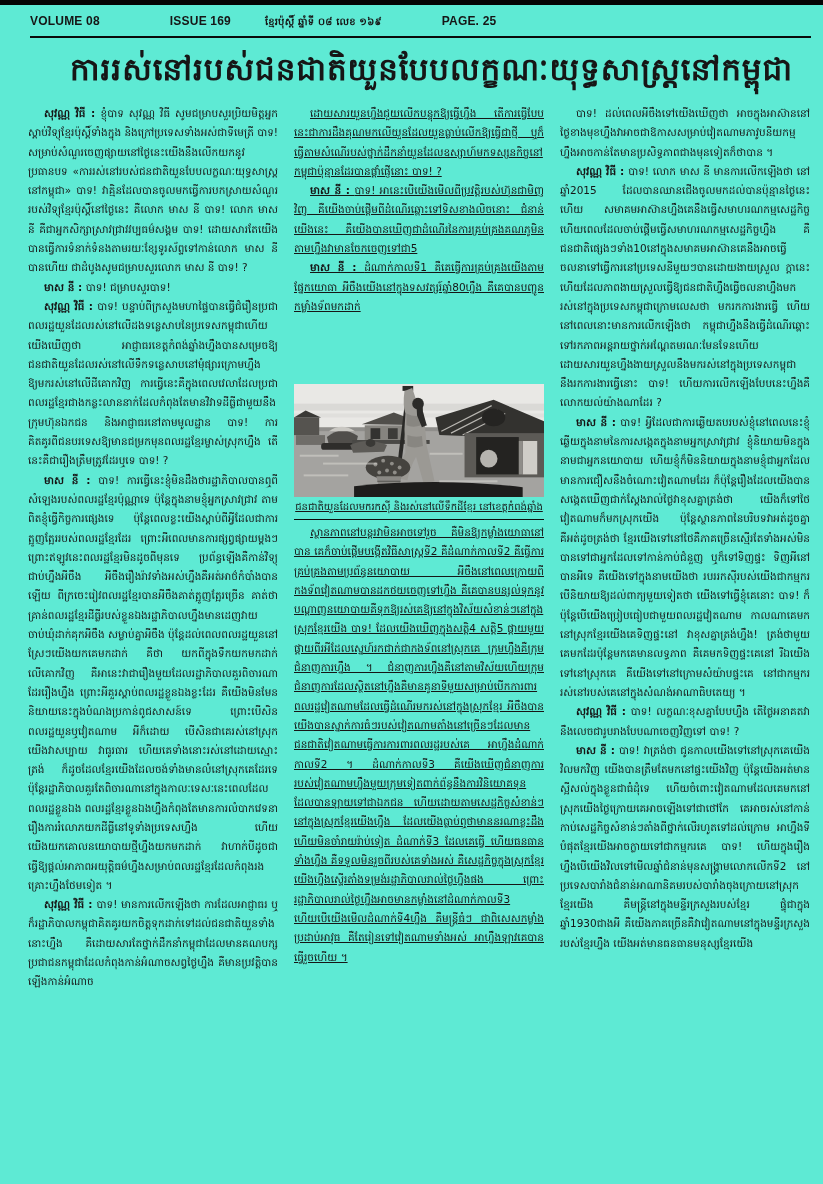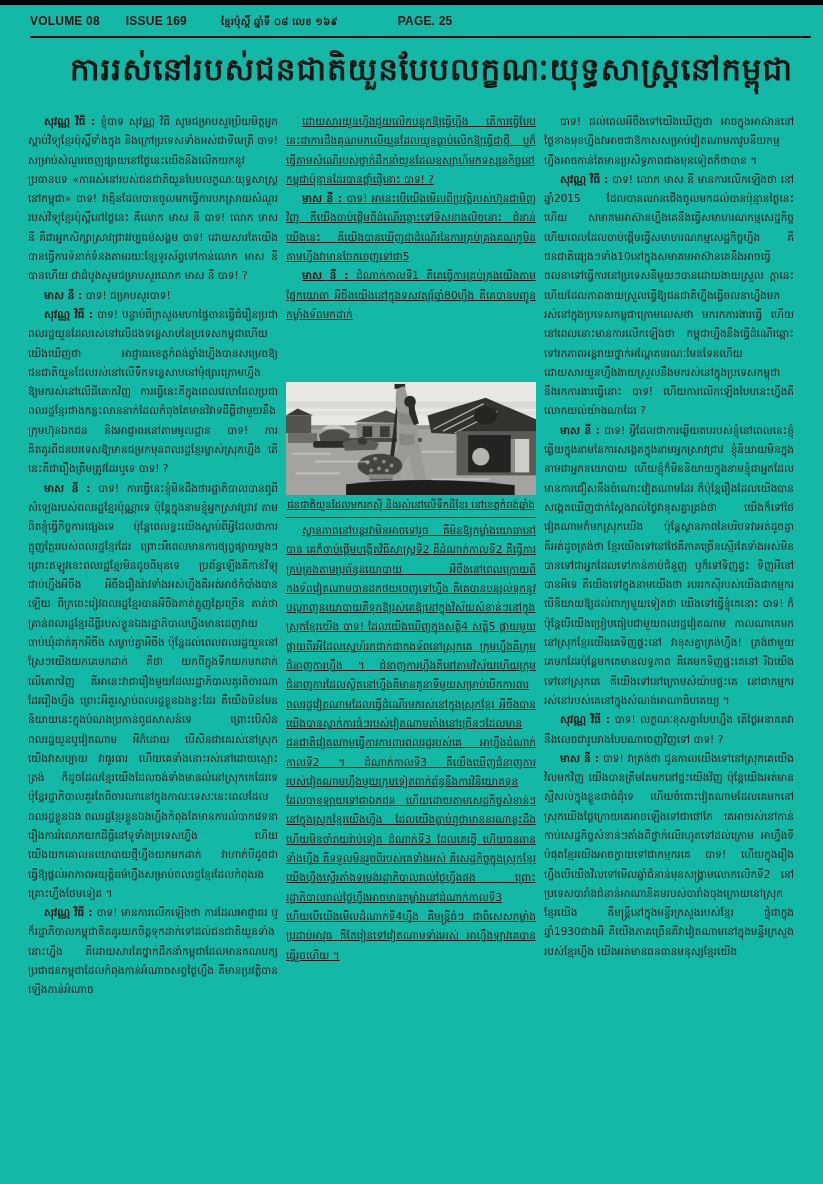--- a/index.html
+++ b/index.html
@@ -1,33 +1,33 @@
 <!DOCTYPE html>
 <html><head>
 <meta charset="utf-8">
 <style>
   html,body{margin:0;padding:0;background:#777;}
-  .page{position:relative;width:823px;height:1184px;margin:0 auto;background:#14b8a6;color:#161616;font-family:"DejaVu Sans",sans-serif;overflow:hidden;}
+  .page{position:relative;width:823px;height:1184px;margin:0 auto;background:#5eead4;color:#161616;font-family:"DejaVu Sans",sans-serif;overflow:hidden;}
   .topbar{position:absolute;top:0;left:0;width:823px;height:5px;background:#050505;}
   .header{position:absolute;top:14px;left:30px;width:782px;display:flex;align-items:baseline;font-family:"Liberation Sans",sans-serif;font-weight:bold;font-size:12px;letter-spacing:.2px;white-space:nowrap;}
   .header .vol{margin-right:26px;}
-  .header .iss{margin-right:34px;}
+  .header .iss{margin-right:34px;margin-left:44px;}
   .header .mast{font-family:"DejaVu Sans",sans-serif;font-size:10px;font-weight:bold;margin-right:40px;}
   .header .adv{margin-right:auto;}
   .header .pg{margin-left:20px;}
   .hrule{position:absolute;top:36px;left:30px;width:781px;height:2px;background:#0a0a0a;}
   .headline{position:absolute;top:44px;left:0;width:823px;height:56px;display:flex;justify-content:center;align-items:center;overflow:hidden;padding-left:20px;}
   .headline span{font-weight:bold;font-size:31px;white-space:nowrap;letter-spacing:1px;}
-  .columns{position:absolute;top:112px;left:28px;width:782px;height:1062px;display:flex;gap:8px;}
+  .columns{position:absolute;top:104px;left:28px;width:782px;height:1062px;display:flex;gap:16px;}
   .col{width:250px;height:100%;overflow:hidden;text-align:justify;font-size:10.5px;line-height:19.3px;word-break:break-word;}
   p.para{margin:0;text-indent:16px;}
   .speaker{font-weight:bold;}
   #col2{display:flex;flex-direction:column;text-decoration:underline;}
   .col2top{height:260px;overflow:hidden;flex:none;}
-  figure.photo{margin:10px 0 0 0;flex:none;}
+  figure.photo{margin:20px 0 0 0;flex:none;}
   figure.photo svg{display:block;width:250px;height:113px;}
   figcaption{text-align:center;font-size:10px;line-height:20px;text-indent:0;}
   .caprule{height:1px;background:#0a0a0a;margin:2px 0 3px 0;}
   .col2bottom{flex:1;overflow:hidden;}
   #col3{display:flex;flex-direction:column;}
   .col3body{flex:1;overflow:hidden;}
   .continued{flex:none;text-align:center;font-weight:bold;font-size:12.5px;line-height:20px;padding-bottom:2px;}
 </style>
 </head>
 <body>

